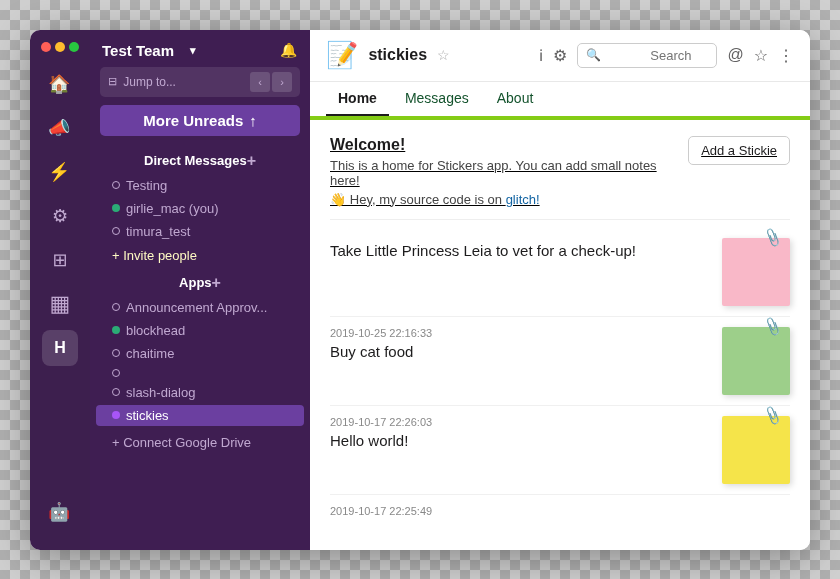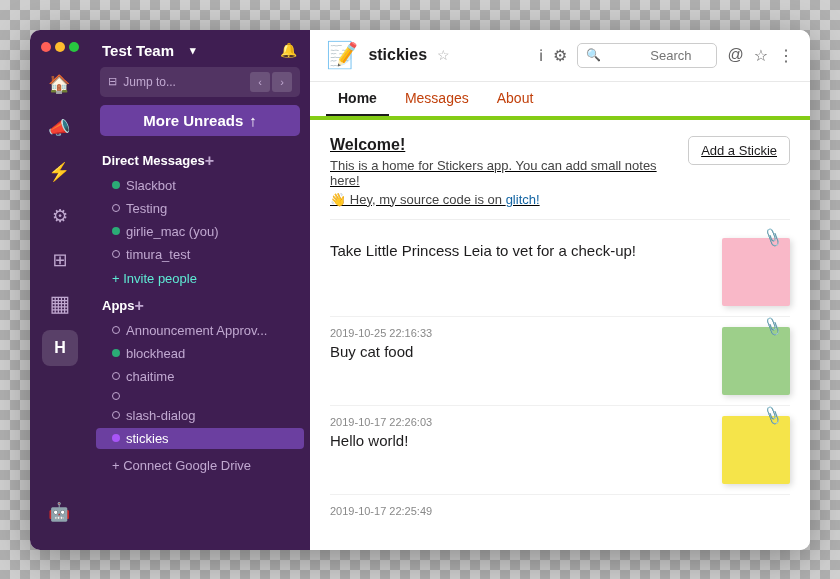--- a/index.html
+++ b/index.html
@@ -81,40 +81,40 @@
       margin: 0 10px 10px;
       background: #6b3fa0;
       color: #fff; font-size: 15px; font-weight: 600;
       border-radius: 5px; padding: 7px;
       text-align: center; cursor: pointer;
       display: flex; align-items: center; justify-content: center; gap: 6px;
     }
     .section-header {
       padding: 6px 12px 4px;
       font-size: 13px; font-weight: 700; color: #fff;
-      display: flex; align-items: center; justify-content: flex-start;
+      display: flex; align-items: center; justify-content: center;
     }
     .section-header .add-btn { font-size: 16px; cursor: pointer; color: #c0a8d0; }
     .sidebar-item {
       padding: 3px 12px 3px 16px;
       font-size: 13px; color: #c0a8d0;
       cursor: pointer; display: flex; align-items: center; gap: 6px;
       border-radius: 4px; margin: 1px 6px;
     }
     .sidebar-item.active { background: #6b3fa0; color: #fff; }
     .sidebar-item .dot {
       width: 8px; height: 8px; border-radius: 50%; flex-shrink: 0;
     }
     .dot-green { background: #2bac76; }
     .dot-gray { border: 1px solid #c0a8d0; background: transparent; }
     .dot-purple { background: #a855f7; }
     .sidebar-item .item-label { flex: 1; }
     .invite-btn {
       padding: 3px 12px 3px 16px;
-      font-size: 13px; color: #5eead4;
+      font-size: 13px; color: #fef9c3;
       cursor: pointer; display: flex; align-items: center; gap: 6px;
       margin: 2px 6px;
     }
     .connect-btn {
       padding: 6px 12px 6px 16px;
       font-size: 13px; color: #c0a8d0;
       cursor: pointer; display: flex; align-items: center; gap: 6px;
       margin: 2px 6px;
     }
     
@@ -141,21 +141,21 @@
     .search-bar-input {
       border: none; outline: none; font-size: 13px; color: #444; background: transparent;
       width: 100px;
       margin-left: 43px;
     }
     .tab-bar {
       display: flex; border-bottom: 4px solid #84cc16;
       padding: 0 16px;
     }
     .tab {
-      padding: 8px 12px; font-size: 14px; color: #c2410c;
+      padding: 8px 12px; font-size: 14px; color: #14532d;
       cursor: pointer; border-bottom: 2px solid transparent; margin-right: 4px;
     }
     .tab.active { color: #1d1c1d; border-bottom-color: #1d1c1d; font-weight: 600; }
     
     .content-area {
       flex: 1; overflow-y: auto; padding: 16px 20px;
     }
     .welcome-section {
       display: flex; align-items: flex-start; justify-content: space-between;
       text-decoration: underline;
@@ -241,24 +241,20 @@
       </div>
     </div>
     <div class="more-unreads-btn">
       <span>More Unreads</span>
       <span>↑</span>
     </div>
 
     <div class="section-header">
       <span>Direct Messages</span>
       <span class="add-btn">+</span>
-    </div>
-    <div class="sidebar-item">
-      <span class="dot dot-green"></span>
-      <span class="item-label">Slackbot</span>
     </div>
     <div class="sidebar-item">
       <span class="dot dot-gray"></span>
       <span class="item-label">Testing</span>
     </div>
     <div class="sidebar-item">
       <span class="dot dot-green"></span>
       <span class="item-label">girlie_mac (you)</span>
     </div>
     <div class="sidebar-item">

